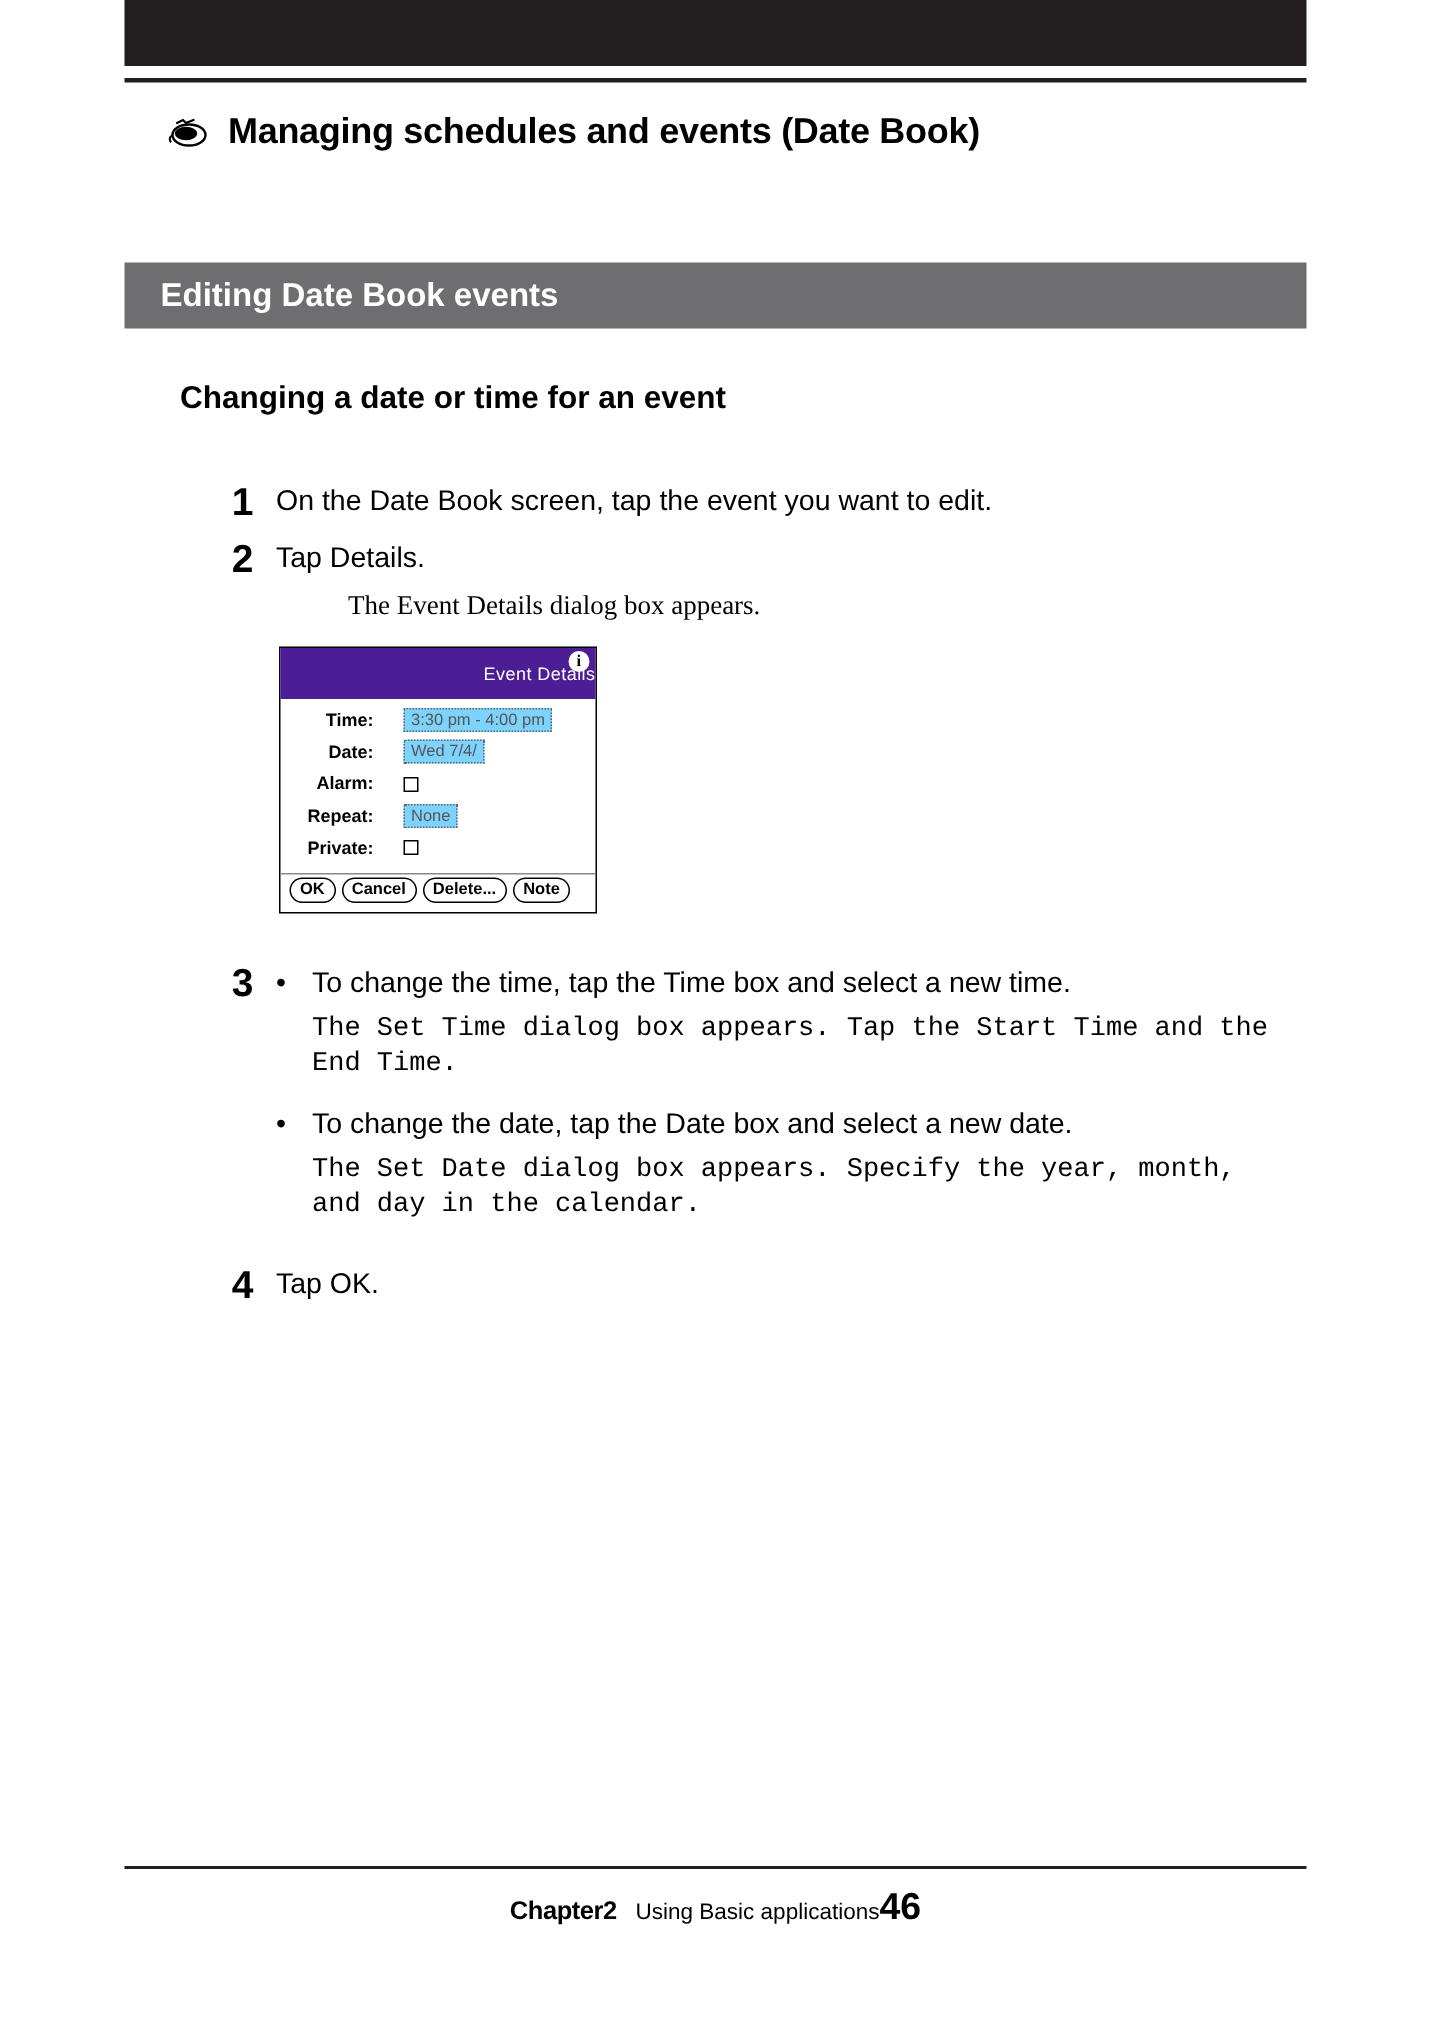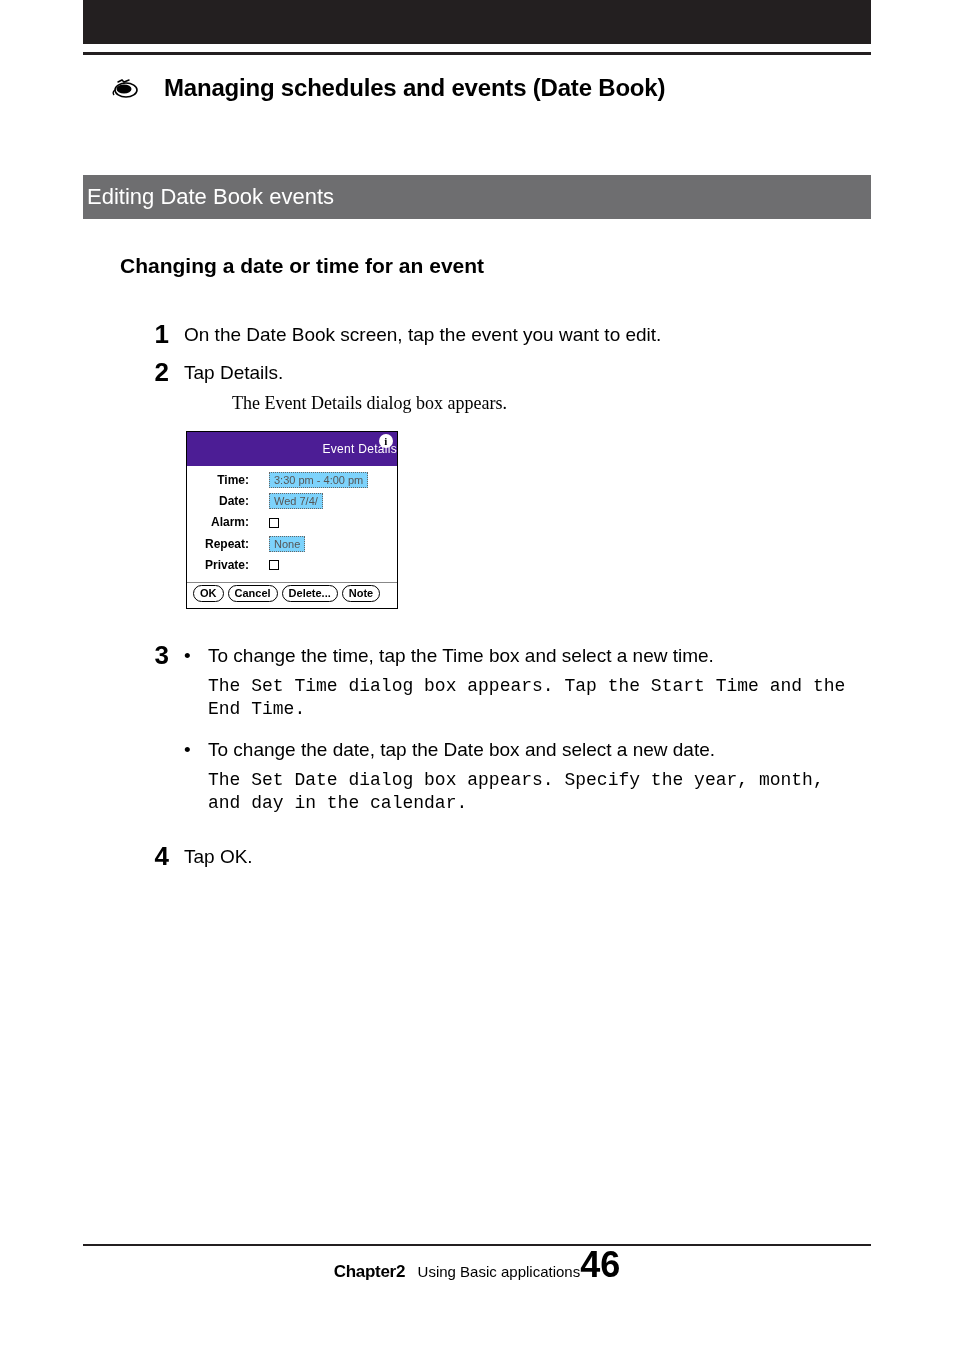--- a/index.html
+++ b/index.html
@@ -31,43 +31,43 @@
     height: 3px;
     background: #231f20;
   }
   .chapter-row {
     position: absolute;
     left: 112px;
     right: 83px;
     top: 74px;
     display: flex;
     align-items: center;
-    gap: 24px;
+    gap: 12px;
   }
   .chapter-row .icon svg { display:block; }
   .chapter-title {
     font-family: Verdana, Arial, sans-serif;
     font-weight: 700;
     font-size: 24px;
     letter-spacing: -0.2px;
   }
   .dark-banner {
     position: absolute;
     left: 83px;
     right: 83px;
     top: 175px;
     height: 44px;
     background: #6e6e70;
     color: #fff;
     font-family: Verdana, Arial, sans-serif;
-    font-weight: 400;
+    font-weight: 700;
     font-size: 22px;
     display: flex;
     align-items: center;
-    padding-left: 4px;
+    padding-left: 24px;
     box-sizing: border-box;
   }
   .content {
     position: absolute;
     left: 120px;
     right: 96px;
     top: 254px;
   }
   .h-sub {
     font-family: Verdana, Arial, sans-serif;
@@ -241,21 +241,21 @@
   }
   .footer-left .ch {
     font-weight: 700;
     font-family: Arial, Helvetica, sans-serif;
     font-size: 17px;
     letter-spacing: -0.3px;
   }
   .footer-right {
     font-family: Arial, Helvetica, sans-serif;
     font-weight: 900;
-    font-size: 36px;
+    font-size: 25px;
   }
 </style>
 </head>
 <body>
 
 <div class="page">
   <div class="top-black-bar"></div>
   <div class="thin-rule"></div>
 
   <div class="chapter-row">

